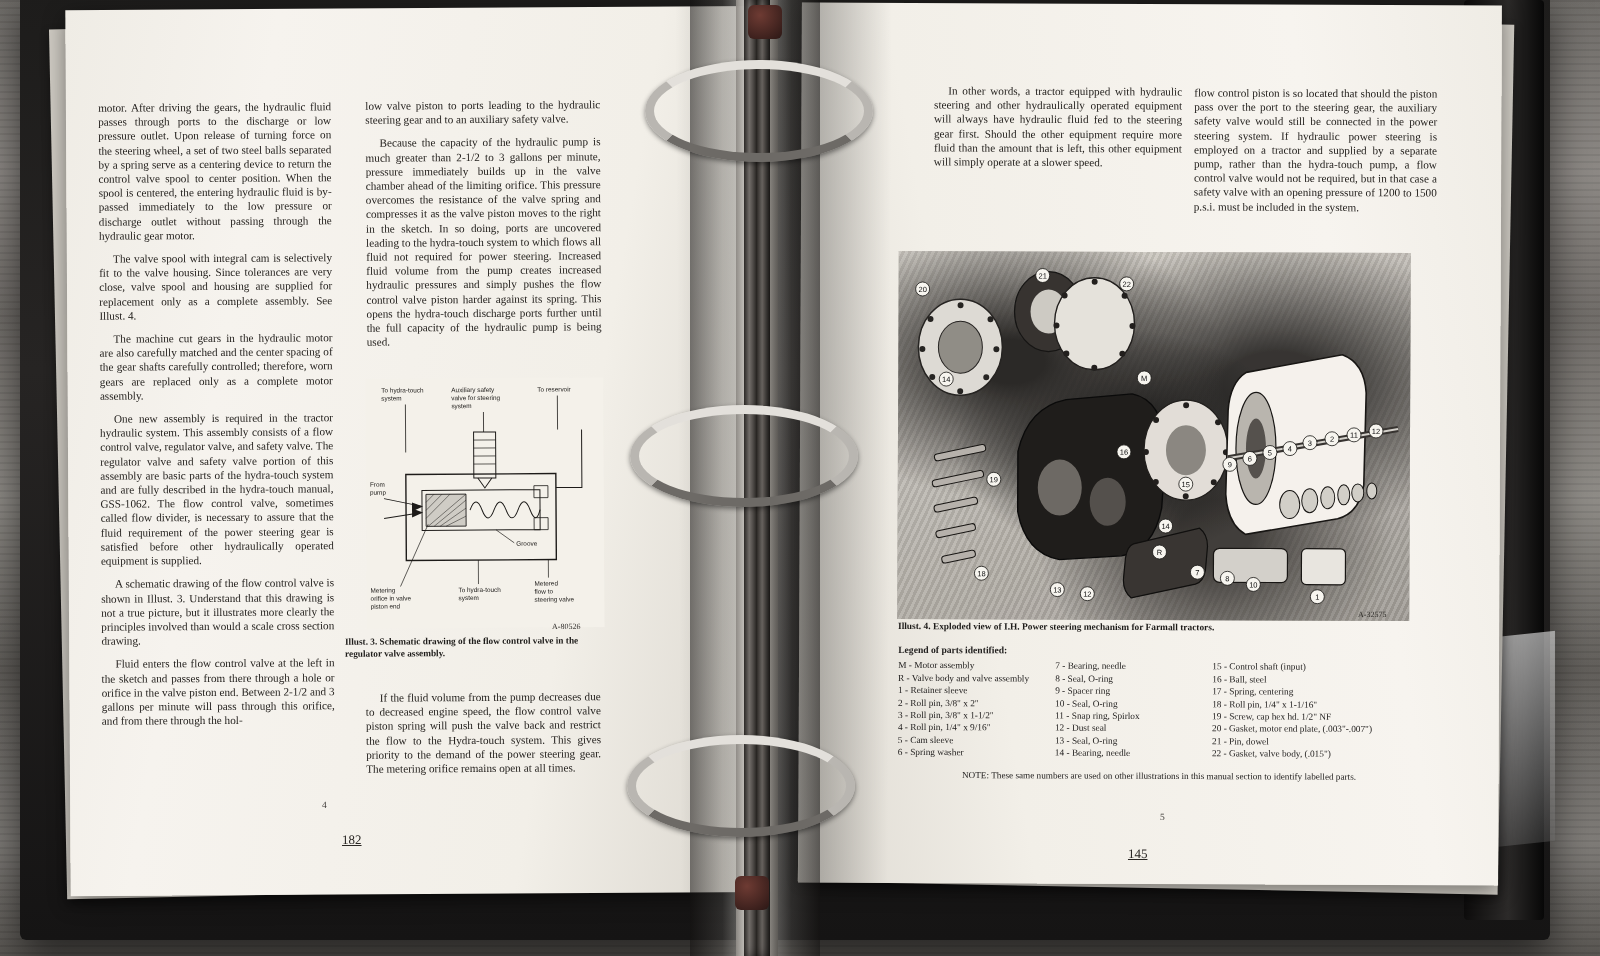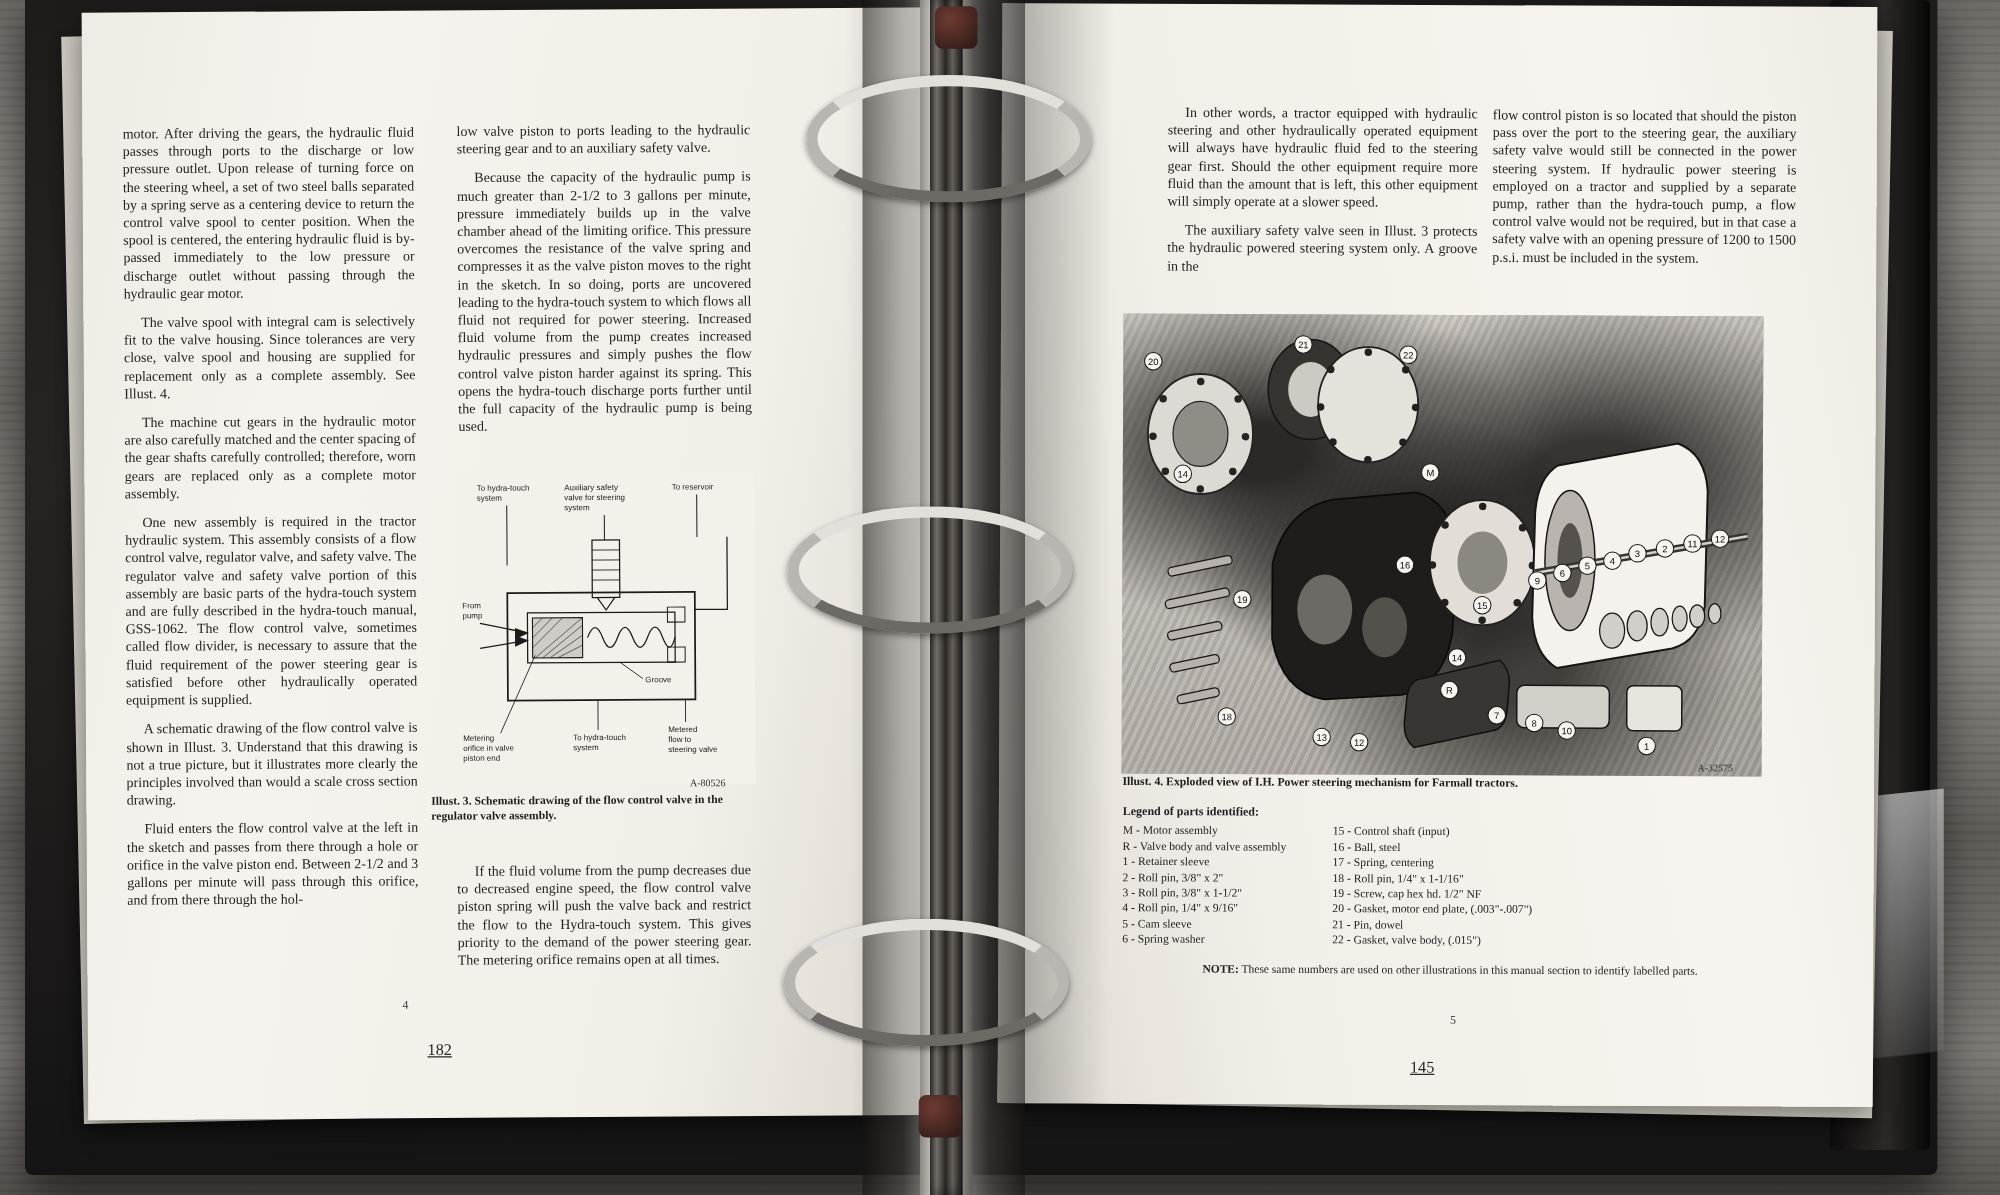--- a/index.html
+++ b/index.html
@@ -108,21 +108,21 @@
 
   
   .legend{position:absolute;left:898px;top:645px;width:500px;transform:rotate(0.25deg);
     font-size:9.3px;line-height:12.4px;color:#232120;}
   .legend-title{font-weight:bold;margin-bottom:3px;font-size:9.6px;}
   .legend-cols{display:flex;gap:14px;}
   .legend-col{width:154px;}
   .legend-col div{white-space:nowrap;}
   .note{position:absolute;left:962px;top:770px;width:430px;transform:rotate(0.25deg);
     font-size:9.2px;line-height:12px;color:#232120;}
-  .note b{font-weight:bold;}
+  .note b{font-weight:normal;}
 
   
   .pgnum{position:absolute;font-size:13px;color:#2a2724;}
   .pgnum u{text-decoration:underline;}
   .pgn-left{left:342px;top:832px;transform:rotate(-0.35deg);}
   .pgn-right{left:1128px;top:846px;transform:rotate(0.25deg);}
   .folio{position:absolute;font-size:9.5px;color:#3a3734;}
   .folio-l{left:322px;top:800px;transform:rotate(-0.35deg);}
   .folio-r{left:1160px;top:812px;transform:rotate(0.25deg);}
 
@@ -228,21 +228,20 @@
   <div class="pgnum pgn-left">
     <u>182</u>
   </div>
 
   <div class="page page-right">
     <div class="page-shade-r"></div>
   </div>
 
   <div class="col rc1c">
     <p>In other words, a tractor equipped with hydraulic steering and other hydraulically operated equipment will always have hydraulic fluid fed to the steering gear first. Should the other equipment require more fluid than the amount that is left, this other equipment will simply operate at a slower speed.</p>
-    <p>The auxiliary safety valve seen in Illust. 3 protects the hydraulic powered steering system only. A groove in the</p>
   </div>
 
   <div class="col rc2c">
     <p class="noind">flow control piston is so located that should the piston pass over the port to the steering gear, the auxiliary safety valve would still be connected in the power steering system. If hydraulic power steering is employed on a tractor and supplied by a separate pump, rather than the hydra-touch pump, a flow control valve would not be required, but in that case a safety valve with an opening pressure of 1200 to 1500 p.s.i. must be included in the system.</p>
   </div>
 
   <div class="fig4">
     <svg width="512" height="368" viewBox="0 0 512 368">
 
       <ellipse cx="62" cy="96" rx="42" ry="48" fill="#d9d6d0" stroke="#2a2826" stroke-width="1.5"></ellipse>
@@ -380,20 +379,30 @@
       <div class="legend-col">
         <div>M - Motor assembly</div>
         <div>R - Valve body and valve assembly</div>
         <div>1 - Retainer sleeve</div>
         <div>2 - Roll pin, 3/8" x 2"</div>
         <div>3 - Roll pin, 3/8" x 1-1/2"</div>
         <div>4 - Roll pin, 1/4" x 9/16"</div>
         <div>5 - Cam sleeve</div>
         <div>6 - Spring washer</div>
       </div>
+      <div class="legend-col">
+        <div>7 - Bearing, needle</div>
+        <div>8 - Seal, O-ring</div>
+        <div>9 - Spacer ring</div>
+        <div>10 - Seal, O-ring</div>
+        <div>11 - Snap ring, Spirlox</div>
+        <div>12 - Dust seal</div>
+        <div>13 - Seal, O-ring</div>
+        <div>14 - Bearing, needle</div>
+      </div>
       <div class="legend-col" style="width:200px">
         <div>15 - Control shaft (input)</div>
         <div>16 - Ball, steel</div>
         <div>17 - Spring, centering</div>
         <div>18 - Roll pin, 1/4" x 1-1/16"</div>
         <div>19 - Screw, cap hex hd. 1/2" NF</div>
         <div>20 - Gasket, motor end plate, (.003"-.007")</div>
         <div>21 - Pin, dowel</div>
         <div>22 - Gasket, valve body, (.015")</div>
       </div>

